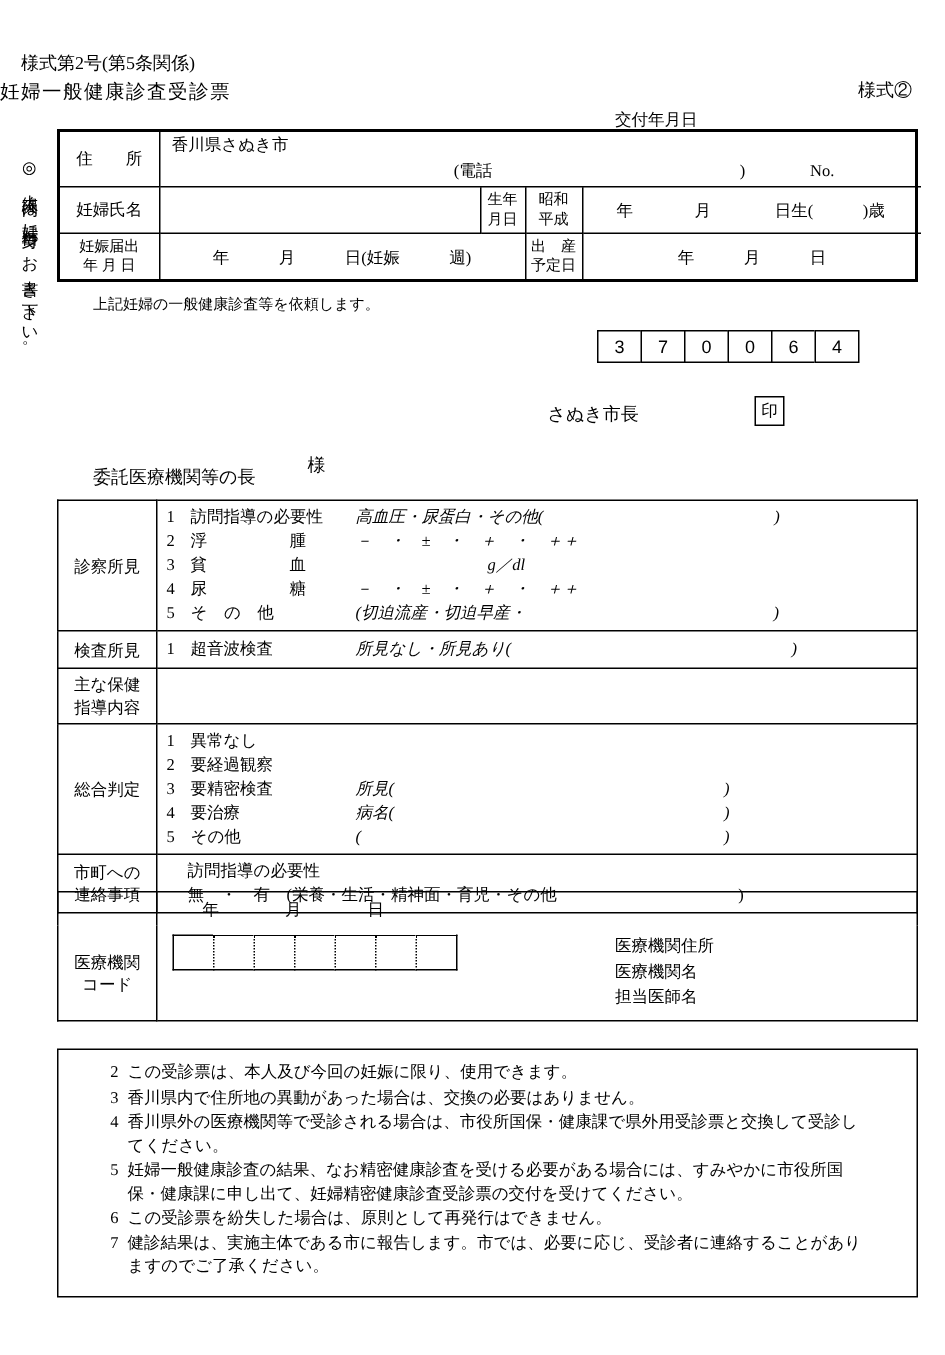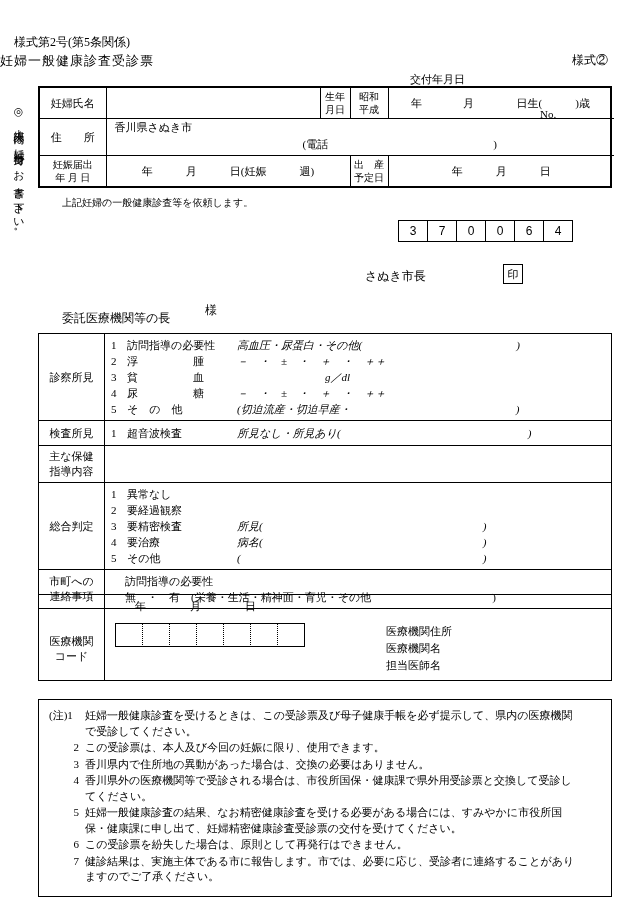--- a/index.html
+++ b/index.html
@@ -245,44 +245,44 @@
     <table>
       <colgroup>
         <col style="width:66px">
           <col style="width:214px">
           <col style="width:30px">
         <col style="width:38px">
           <col style="width:226px">
       </colgroup>
       <tbody>
           <tr>
+        <td class="label-cell" style="height:36px">住　　所</td>
+        <td class="cell-pad" colspan="4">
+          <div style="position:relative;height:34px;">
+            <div style="position:absolute;left:2px;top:0px;">香川県さぬき市</div>
+            <div style="position:absolute;left:190px;top:17px;">(電話　　　　　　　　　　　　　　　)</div>
+          </div>
+        </td>
+      </tr>
+      <tr>
         <td class="label-cell" style="height:30px">妊婦氏名</td>
         <td class="cell-pad"></td>
         <td class="label-cell small2">
           <div>生年</div>
           <div>月日</div>
         </td>
         <td class="label-cell small2">
           <div>昭和</div>
           <div>平成</div>
         </td>
         <td class="cell-pad">
           <div style="display:flex;align-items:center;">
             <span style="width:44px;text-align:center">年</span>
             <span style="width:60px;text-align:center">月</span>
             <span style="flex:1;text-align:center">日生(　　　)歳</span>
-          </div>
-        </td>
-      </tr>
-      <tr>
-        <td class="label-cell" style="height:36px">住　　所</td>
-        <td class="cell-pad" colspan="4">
-          <div style="position:relative;height:34px;">
-            <div style="position:absolute;left:2px;top:0px;">香川県さぬき市</div>
-            <div style="position:absolute;left:190px;top:17px;">(電話　　　　　　　　　　　　　　　)</div>
           </div>
         </td>
       </tr>
       <tr>
         <td class="label-cell small2" style="height:30px">
           <div>妊娠届出</div>
           <div>年 月 日</div>
         </td>
         <td class="cell-pad" colspan="2" style="text-align:center">年　　　月　　　日(妊娠　　　週)</td>
         <td class="label-cell small2">
@@ -431,38 +431,33 @@
         <div style="display:flex;align-items:flex-start;">
           <div class="code-cells">
             <div></div>
             <div></div>
             <div></div>
             <div></div>
             <div></div>
             <div></div>
             <div></div>
           </div>
-          <div style="margin-left:81px;line-height:17px;">
+          <div style="margin-left:105px;line-height:17px;">
             <div>医療機関住所</div>
             <div>医療機関名</div>
             <div>担当医師名</div>
           </div>
         </div>
       </td>
     </tr>
   </tbody>
     </table>
 
   <div class="notes">
     <div class="note-item">
-      <span class="note-head first">(注)1</span>
-      <span class="note-body" style="white-space:pre-line">妊婦一般健康診査を受けるときは、この受診票及び母子健康手帳を必ず提示して、県内の医療機関
-で受診してください。</span>
-    </div>
-    <div class="note-item">
       <span class="note-head">2</span>
       <span class="note-body" style="white-space:pre-line">この受診票は、本人及び今回の妊娠に限り、使用できます。</span>
     </div>
     <div class="note-item">
       <span class="note-head">3</span>
       <span class="note-body" style="white-space:pre-line">香川県内で住所地の異動があった場合は、交換の必要はありません。</span>
     </div>
     <div class="note-item">
       <span class="note-head">4</span>
       <span class="note-body" style="white-space:pre-line">香川県外の医療機関等で受診される場合は、市役所国保・健康課で県外用受診票と交換して受診し

